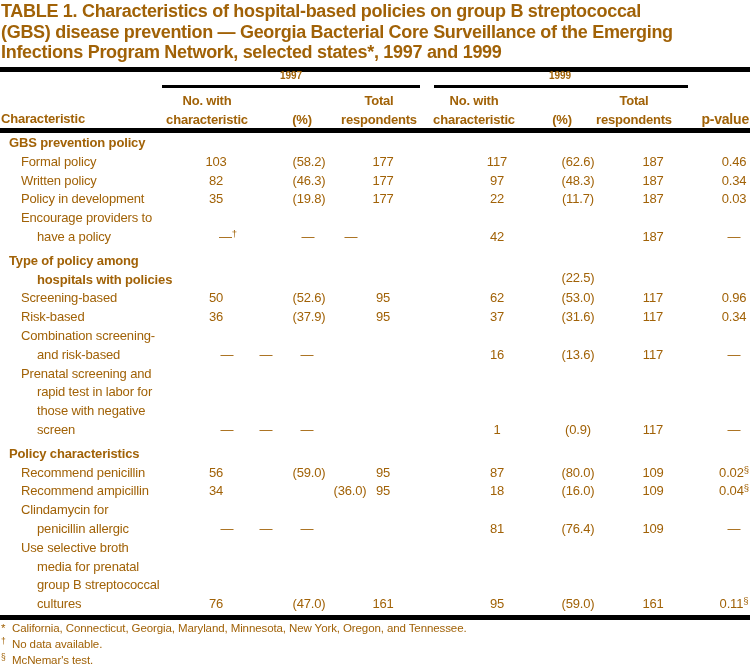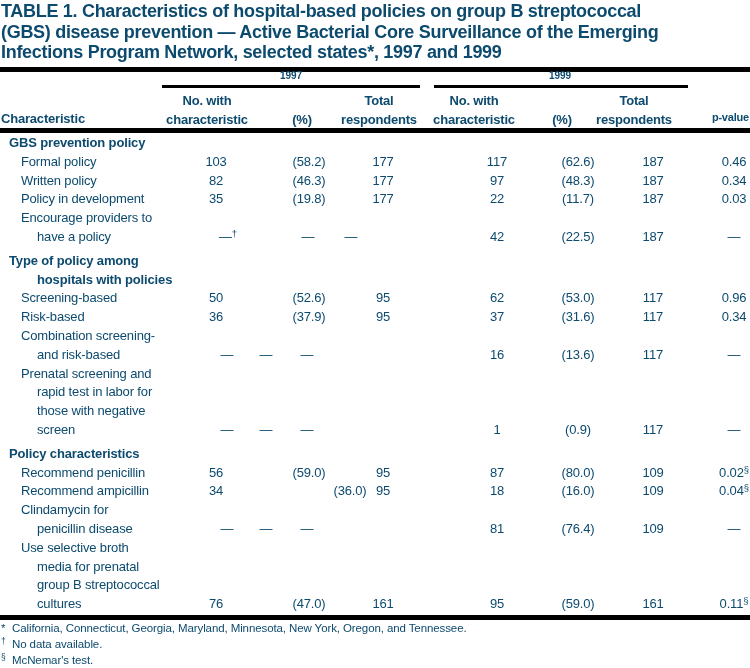--- a/index.html
+++ b/index.html
@@ -1,16 +1,16 @@
 <!DOCTYPE html>
 <html><head>
 <meta charset="utf-8">
 <style>
   html,body{margin:0;padding:0;background:#fff;}
-  .page{position:relative;width:750px;height:668px;background:#fff;color:#0c4a6e;
+  .page{position:relative;width:750px;height:668px;background:#fff;color:#a16207;
         font-family:"Liberation Sans",sans-serif;overflow:hidden;}
   
   .title{position:absolute;left:1px;top:1px;width:749px;font-size:18px;font-weight:700;
          line-height:20.5px;letter-spacing:-0.3px;}
   
   .rule{position:absolute;left:0;width:750px;background:#000;}
   #rule-top{top:67px;height:5px;}
   #rule-mid{top:128px;height:5px;}
   #rule-bot{top:615px;height:5px;}
   .hdr-rule{position:absolute;top:85px;height:2.5px;background:#000;}
@@ -19,21 +19,21 @@
   
   .hdr-year{position:absolute;top:70px;transform:translateX(-50%);
             font-weight:700;font-size:10px;white-space:nowrap;}
   #y97{left:291px;} #y99{left:560px;}
   .hdr-col{position:absolute;top:92px;transform:translateX(-50%);text-align:center;
            font-weight:700;font-size:13px;line-height:18.5px;white-space:nowrap;letter-spacing:-0.2px;}
   .hdr-single{top:110.5px;}
   #hc-n97{left:207px;} #hc-p97{left:302px;} #hc-t97{left:379px;}
   #hc-n99{left:474px;} #hc-p99{left:562px;} #hc-t99{left:634px;}
   #hdr-char{position:absolute;left:1px;top:110.5px;font-weight:700;font-size:13px;letter-spacing:-0.2px;}
-  #hdr-pval{position:absolute;right:1px;top:110.5px;font-weight:700;font-size:11px;letter-spacing:-0.2px;}
+  #hdr-pval{position:absolute;right:1px;top:110.5px;font-weight:700;font-size:14px;letter-spacing:-0.2px;}
   
   .tbody{position:absolute;left:0;top:134px;width:750px;padding-left:8px;}
   .row{position:relative;height:18.8px;line-height:18.8px;font-size:13px;letter-spacing:-0.15px;}
   .row.gap{margin-top:5px;text-decoration:underline;}
   .row.section .lbl{font-weight:700;}
   .lbl{position:absolute;white-space:nowrap;}
   .ind0{left:1px;} .ind1{left:13px;text-align:right;} .ind2{left:29px;}
   .cell{position:absolute;transform:translateX(-50%);white-space:nowrap;}
   sup.mark{font-size:9.5px;line-height:0;position:relative;top:-4px;vertical-align:baseline;}
   
@@ -43,21 +43,21 @@
   .mk{display:inline-block;width:11px;}
   .mk.raised{font-size:8.5px;vertical-align:3.5px;}
 </style>
 </head>
 <body>
 
 <div class="page">
 
   <div class="title">
     <div>TABLE 1. Characteristics of hospital-based policies on group B streptococcal</div>
-    <div>(GBS) disease prevention — Active Bacterial Core Surveillance of the Emerging</div>
+    <div>(GBS) disease prevention — Georgia Bacterial Core Surveillance of the Emerging</div>
     <div>Infections Program Network, selected states*, 1997 and 1999</div>
   </div>
 
   <div class="rule" id="rule-top"></div>
 
   <div class="hdr-year" id="y97">1997</div>
   <div class="hdr-year" id="y99">1999</div>
   <div class="hdr-rule" id="yr97"></div>
   <div class="hdr-rule" id="yr99"></div>
 
@@ -120,21 +120,21 @@
       </div>
       <div class="row">
         <span class="lbl ind1">Encourage providers to</span>
       </div>
       <div class="row">
         <span class="lbl ind2">have a policy</span>
         <span class="cell" style="left: 220px;">—<sup class="mark">†</sup></span>
         <span class="cell" style="left: 300px;">—</span>
         <span class="cell" style="left: 343px;">—</span>
         <span class="cell" style="left: 489px;">42</span>
-        <span class="cell" style="left: 570px;">(22.5)</span>
+        <span class="cell" style="left: 570px; margin-top: 41px;">(22.5)</span>
         <span class="cell" style="left: 645px;">187</span>
         <span class="cell" style="left: 726px;">—</span>
       </div>
       <div class="row section gap">
         <span class="lbl ind0">Type of policy among</span>
       </div>
       <div class="row section">
         <span class="lbl ind2">hospitals with policies</span>
       </div>
       <div class="row">
@@ -209,21 +209,21 @@
         <span class="cell" style="left: 375px;">95</span>
         <span class="cell" style="left: 489px;">18</span>
         <span class="cell" style="left: 570px;">(16.0)</span>
         <span class="cell" style="left: 645px;">109</span>
         <span class="cell" style="left: 726px;">0.04<sup class="mark">§</sup></span>
       </div>
       <div class="row">
         <span class="lbl ind1">Clindamycin for</span>
       </div>
       <div class="row">
-        <span class="lbl ind2">penicillin disease</span>
+        <span class="lbl ind2">penicillin allergic</span>
         <span class="cell" style="left: 219px;">—</span>
         <span class="cell" style="left: 258px;">—</span>
         <span class="cell" style="left: 299px;">—</span>
         <span class="cell" style="left: 489px;">81</span>
         <span class="cell" style="left: 570px;">(76.4)</span>
         <span class="cell" style="left: 645px;">109</span>
         <span class="cell" style="left: 726px;">—</span>
       </div>
       <div class="row">
         <span class="lbl ind1">Use selective broth</span>

